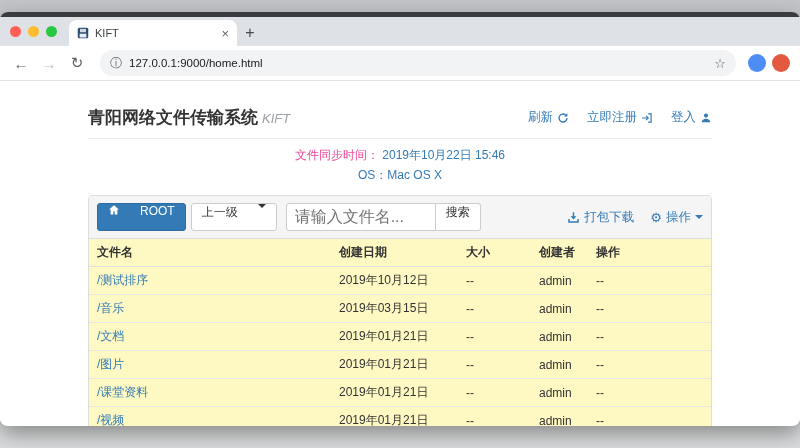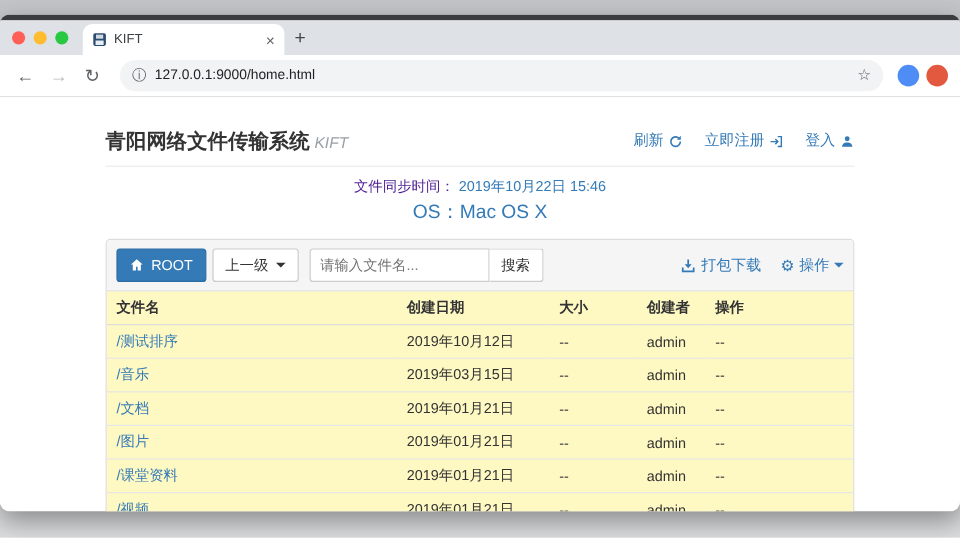--- a/index.html
+++ b/index.html
@@ -42,34 +42,34 @@
   .page { height:344px; background:#fff; padding-top:13px; }
   .container { width:624px; margin:12px auto; }
   .page-header { display:flex; justify-content:space-between; align-items:center; }
   .site-title { font-size:17px; color:#333; font-weight:bold; }
   .site-sub { font-size:13px; color:#9aa0a6; font-style:italic; font-weight:normal; margin-left:4px; }
   .hlinks { display:flex; gap:18px; }
   .hlinks a { color:#337ab7; font-size:12.5px; text-decoration:none; display:inline-flex;
               align-items:center; gap:4px; }
   hr.rule { border:none; border-top:1px solid #ececec; margin:9px 0 8px; }
   .sync { text-align:center; font-size:12px; margin-bottom:3px; }
-  .sync-label { color:#4c1d95; }
+  .sync-label { color:#ec4899; }
   .sync-time { color:#337ab7; }
-  .osline { text-align:center; font-size:16px; color:#337ab7; margin-bottom:11px; }
+  .osline { text-align:center; font-size:12px; color:#337ab7; margin-bottom:11px; }
   
   .panel { border:1px solid #ddd; border-radius:4px; overflow:hidden; }
   .panel-heading { background:#f5f5f5; border-bottom:1px solid #ddd; padding:7px 8px;
                    display:flex; align-items:center; gap:5px; }
   .btn { font-size:12px; height:28px; padding:0 10px; border-radius:3px; border:1px solid #ccc;
-         background:#fff; color:#333; display:inline-flex; align-items:center; gap:6px; cursor:pointer;
+         background:#fff; color:#333; display:inline-flex; align-items:flex-start; gap:20px; cursor:pointer;
          font-family:inherit; }
   .btn-primary { background:#337ab7; border-color:#2e6da4; color:#fff; }
   .input-group { display:flex; margin-left:4px; }
   .input-group input { width:150px; height:28px; border:1px solid #ccc; border-radius:3px 0 0 3px;
-                       padding:0 8px; font-size:12px; color:#555; outline:none; font-family:inherit; }
+                       padding:0 8px; font-size:16px; color:#555; outline:none; font-family:inherit; }
   .input-group .btn { border-radius:0 3px 3px 0; border-left:none; }
   .caret { display:inline-block; width:0; height:0; border-left:4px solid transparent;
            border-right:4px solid transparent; border-top:4px solid currentColor; }
   .heading-right { margin-left:auto; display:flex; gap:16px; align-items:flex-end; }
   .heading-right a { color:#337ab7; font-size:12.5px; text-decoration:none; display:inline-flex;
                      align-items:center; gap:4px; cursor:pointer; }
   .gear-glyph { font-size:13px; line-height:1; }
   
   table { width:100%; border-collapse:collapse; font-size:12px; color:#333; background:#fef9c3; }
   th,td { text-align:left; padding:5px 8px; border-bottom:1px solid #e7e7e7; height:22px; }

